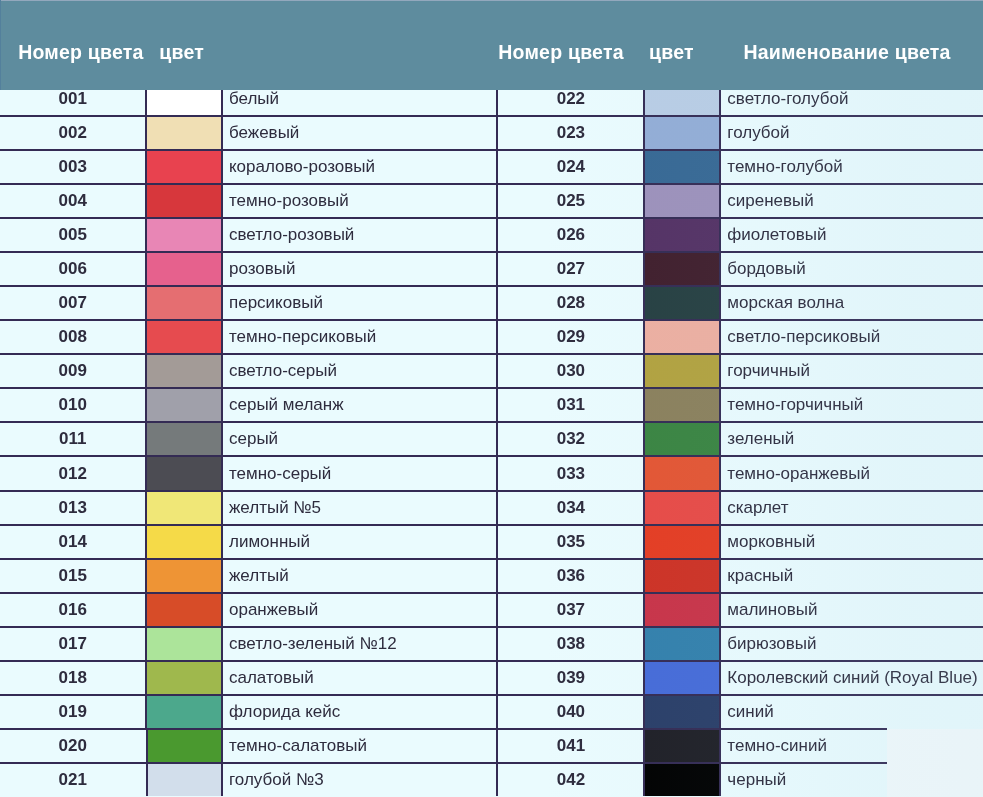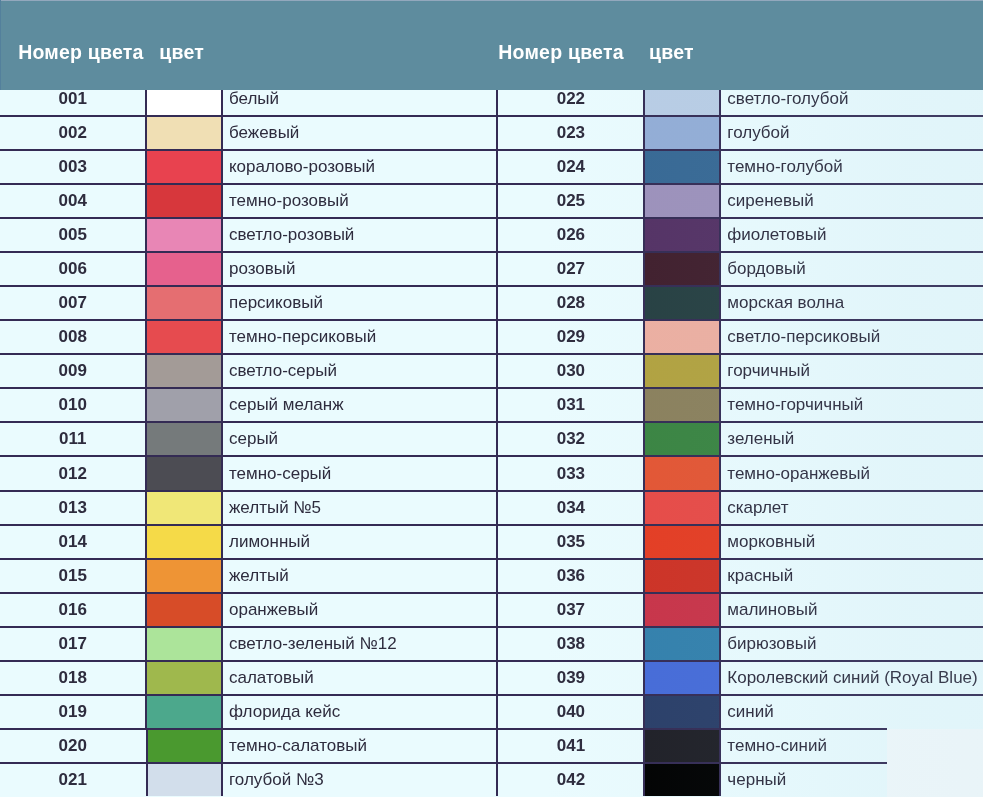--- a/index.html
+++ b/index.html
@@ -223,14 +223,15 @@
 
   <div class="shade"></div>
 
   <div class="hdr">
     <div class="topline"></div>
     <div class="leftline"></div>
     <span class="hdr-txt" style="left:18.2px;top:52.7px;transform:translateY(-50%);">Номер цвета</span>
     <span class="hdr-txt" style="left:159.3px;top:52.7px;transform:translateY(-50%);">цвет</span>
     <span class="hdr-txt" style="left:498.3px;top:52.7px;transform:translateY(-50%);">Номер цвета</span>
     <span class="hdr-txt" style="left:649.1px;top:52.7px;transform:translateY(-50%);">цвет</span>
+    <span class="hdr-txt" style="left:743.4px;top:52.7px;transform:translateY(-50%);">Наименование цвета</span>
   </div>
 </div>
 
 </body></html>

